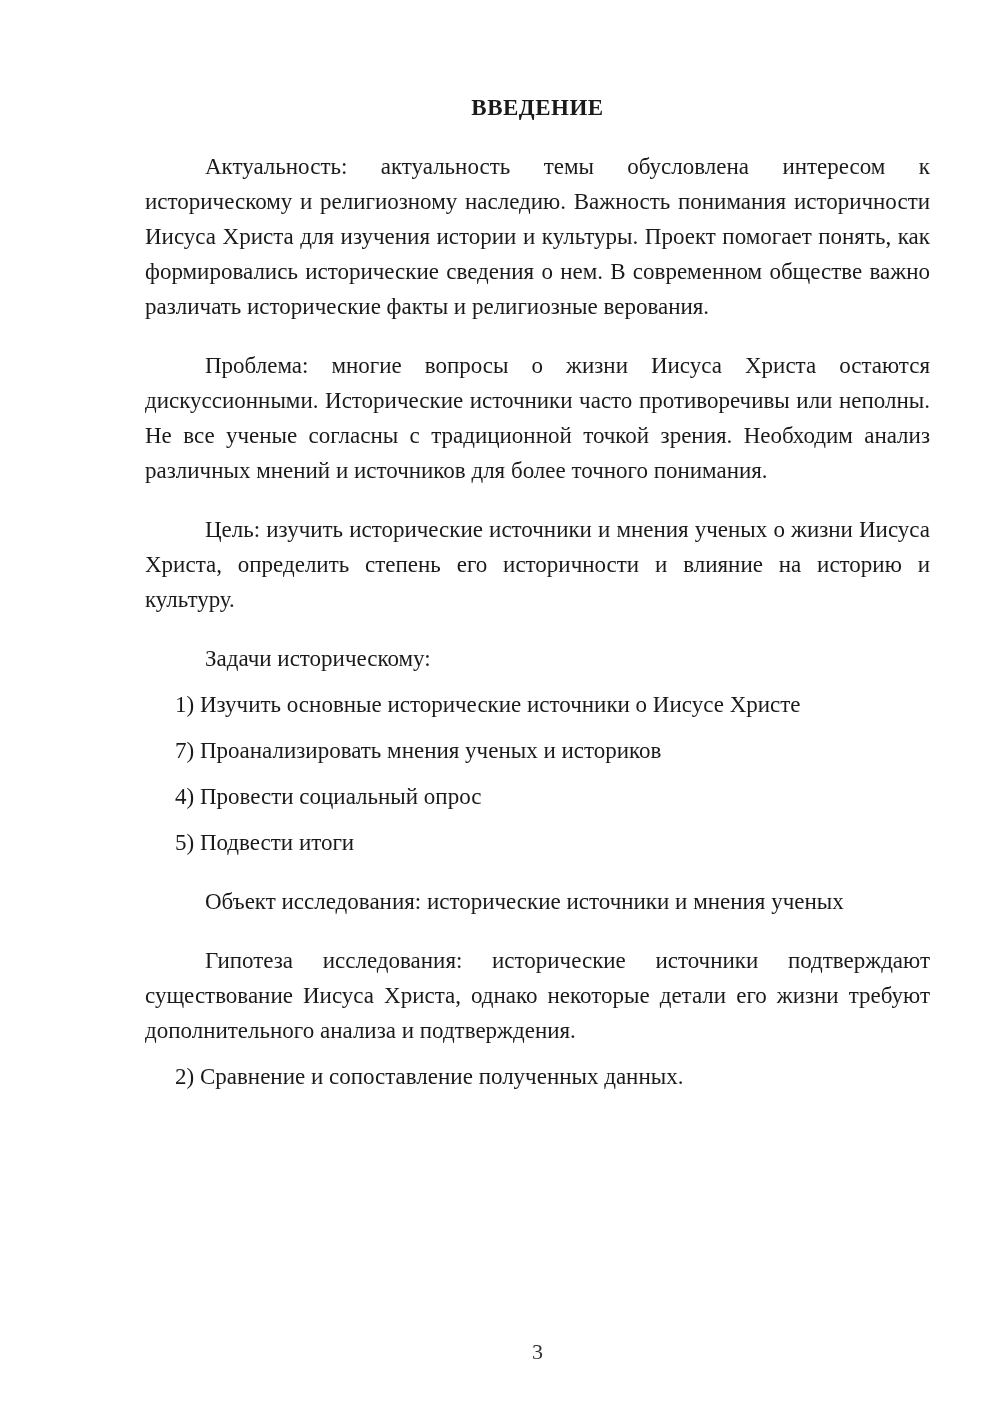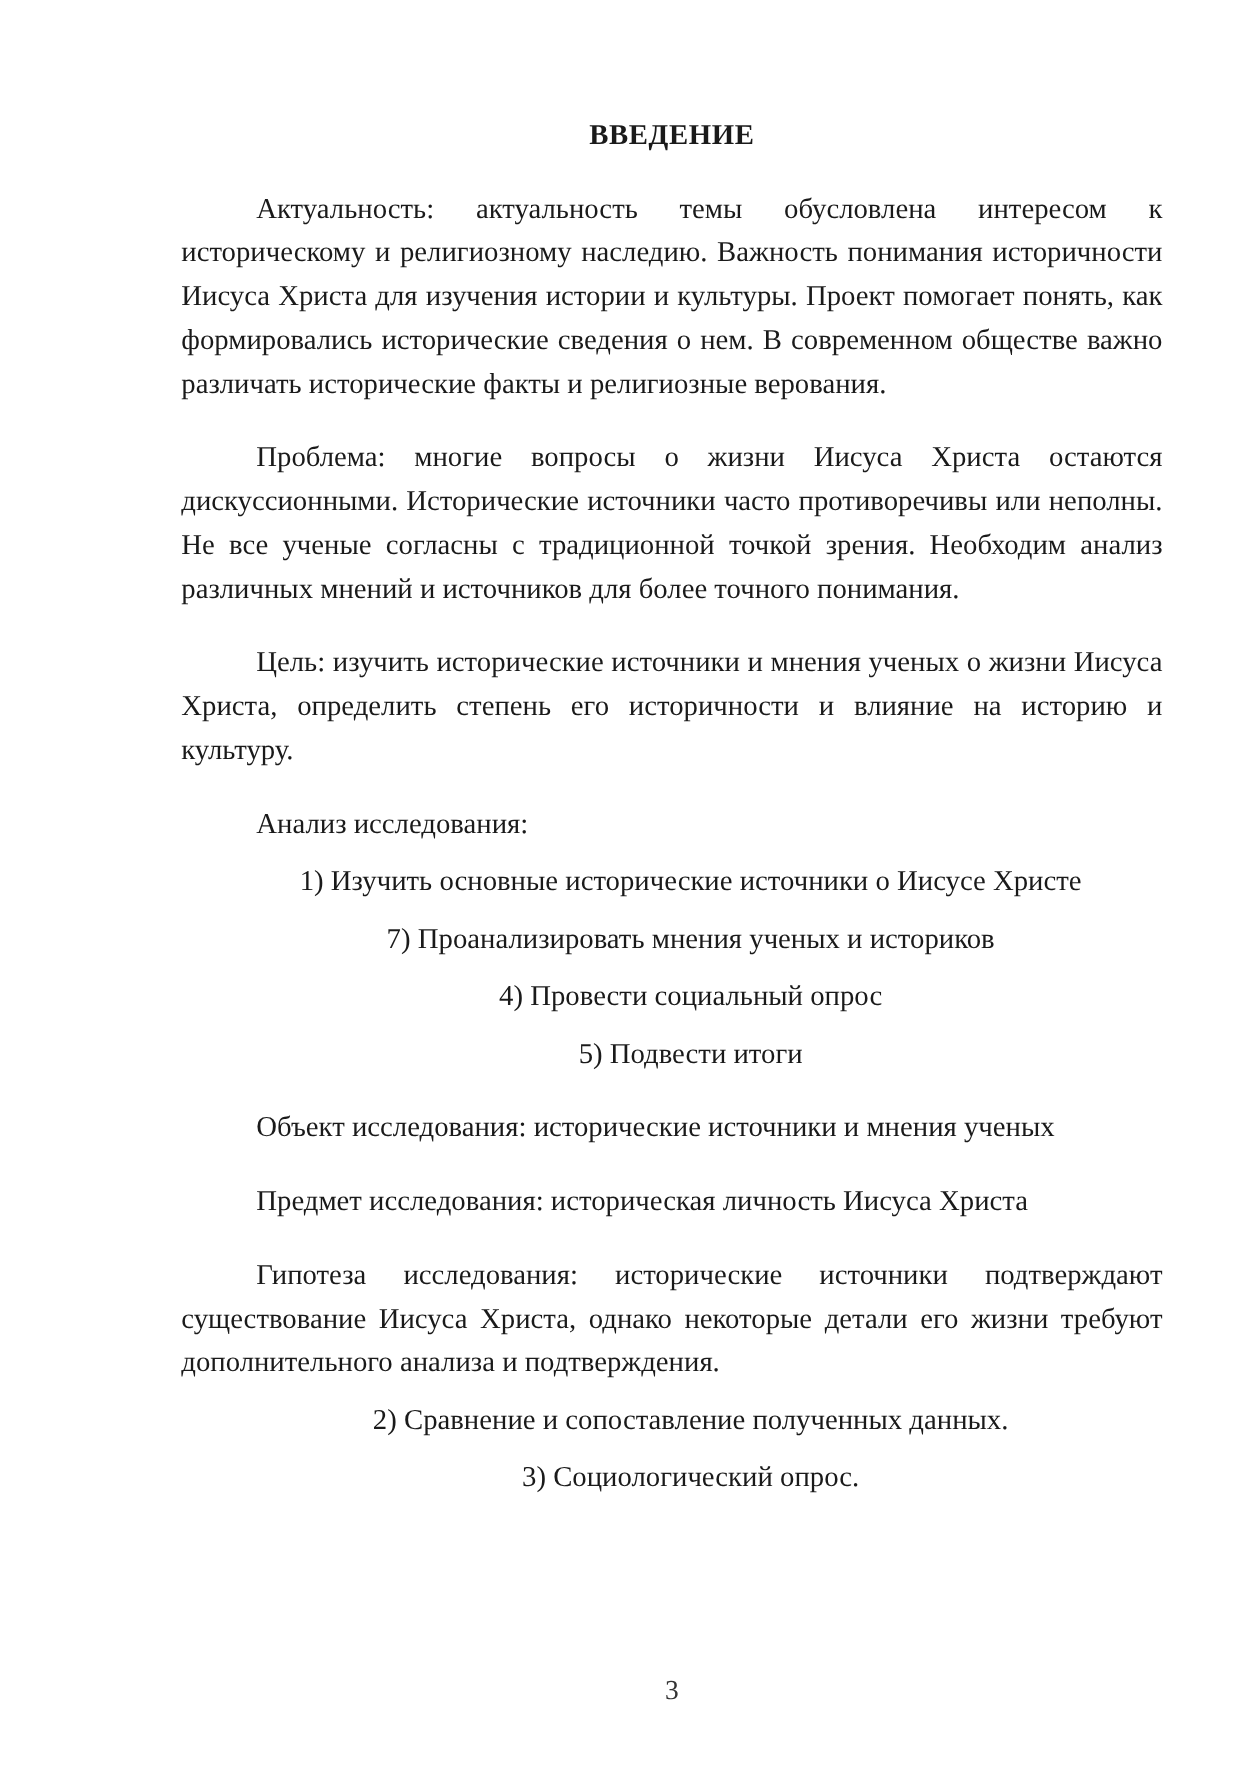--- a/index.html
+++ b/index.html
@@ -27,21 +27,21 @@
     font-size: 23px;
     line-height: 35px;
     text-align: justify;
     text-indent: 60px;
     margin-bottom: 11px;
     margin-top: 24px;
   }
   p.list-item {
     font-size: 23px;
     line-height: 35px;
-    text-align: center;
+    text-align: left;
     margin-left: 30px;
     margin-bottom: 11px;
   }
   .page-number {
     position: absolute;
     left: 145px;
     right: 70px;
     bottom: 48px;
     text-align: center;
     font-size: 22px;
@@ -55,32 +55,30 @@
 <div class="page">
 
   <h1 class="doc-title">ВВЕДЕНИЕ</h1>
 
   <p class="body-par">Актуальность: актуальность темы обусловлена интересом к историческому и религиозному наследию. Важность понимания историчности Иисуса Христа для изучения истории и культуры. Проект помогает понять, как формировались исторические сведения о нем. В современном обществе важно различать исторические факты и религиозные верования.</p>
 
   <p class="body-par">Проблема: многие вопросы о жизни Иисуса Христа остаются дискуссионными. Исторические источники часто противоречивы или неполны. Не все ученые согласны с традиционной точкой зрения. Необходим анализ различных мнений и источников для более точного понимания.</p>
 
   <p class="body-par">Цель: изучить исторические источники и мнения ученых о жизни Иисуса Христа, определить степень его историчности и влияние на историю и культуру.</p>
 
-  <p class="body-par">Анализ исследования:</p>
+  <p class="body-par">Задачи историческому:</p>
 
   <p class="list-item">1) Изучить основные исторические источники о Иисусе Христе</p>
   <p class="list-item">7) Проанализировать мнения ученых и историков</p>
   <p class="list-item">4) Провести социальный опрос</p>
   <p class="list-item">5) Подвести итоги</p>
 
   <p class="body-par">Объект исследования: исторические источники и мнения ученых</p>
 
-  <p class="body-par">Предмет исследования: историческая личность Иисуса Христа</p>
 
   <p class="body-par">Гипотеза исследования: исторические источники подтверждают существование Иисуса Христа, однако некоторые детали его жизни требуют дополнительного анализа и подтверждения.</p>
 
 
   <p class="list-item">2) Сравнение и сопоставление полученных данных.</p>
-  <p class="list-item">3) Социологический опрос.</p>
 
   <div class="page-number">3</div>
 
 </div>
 
 </body></html>

